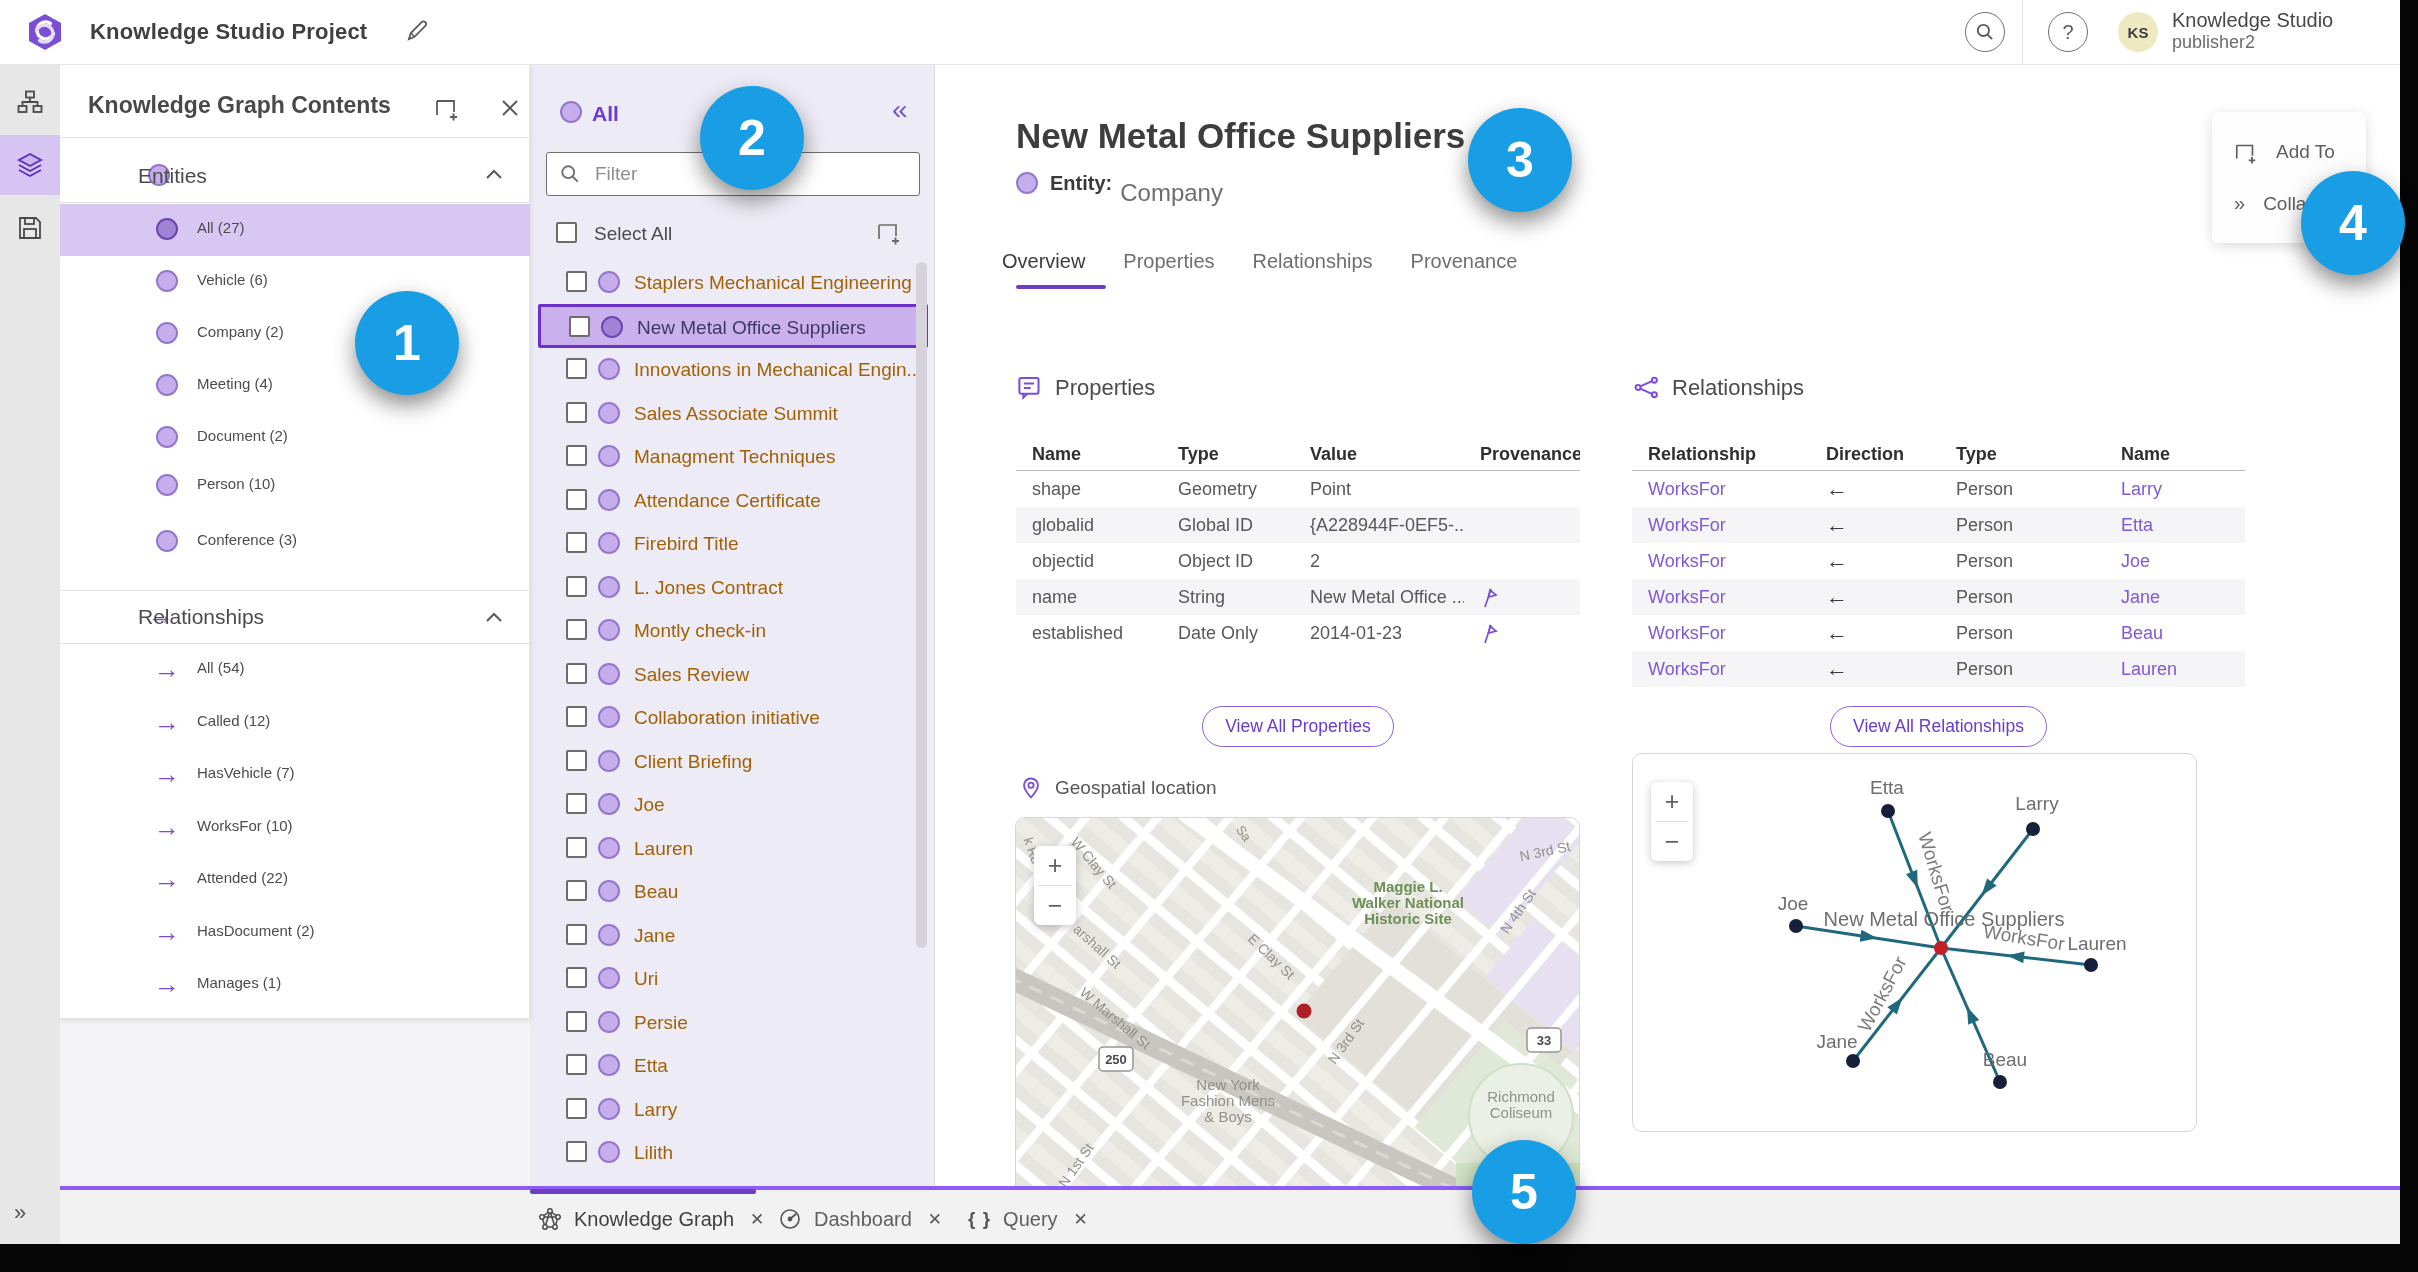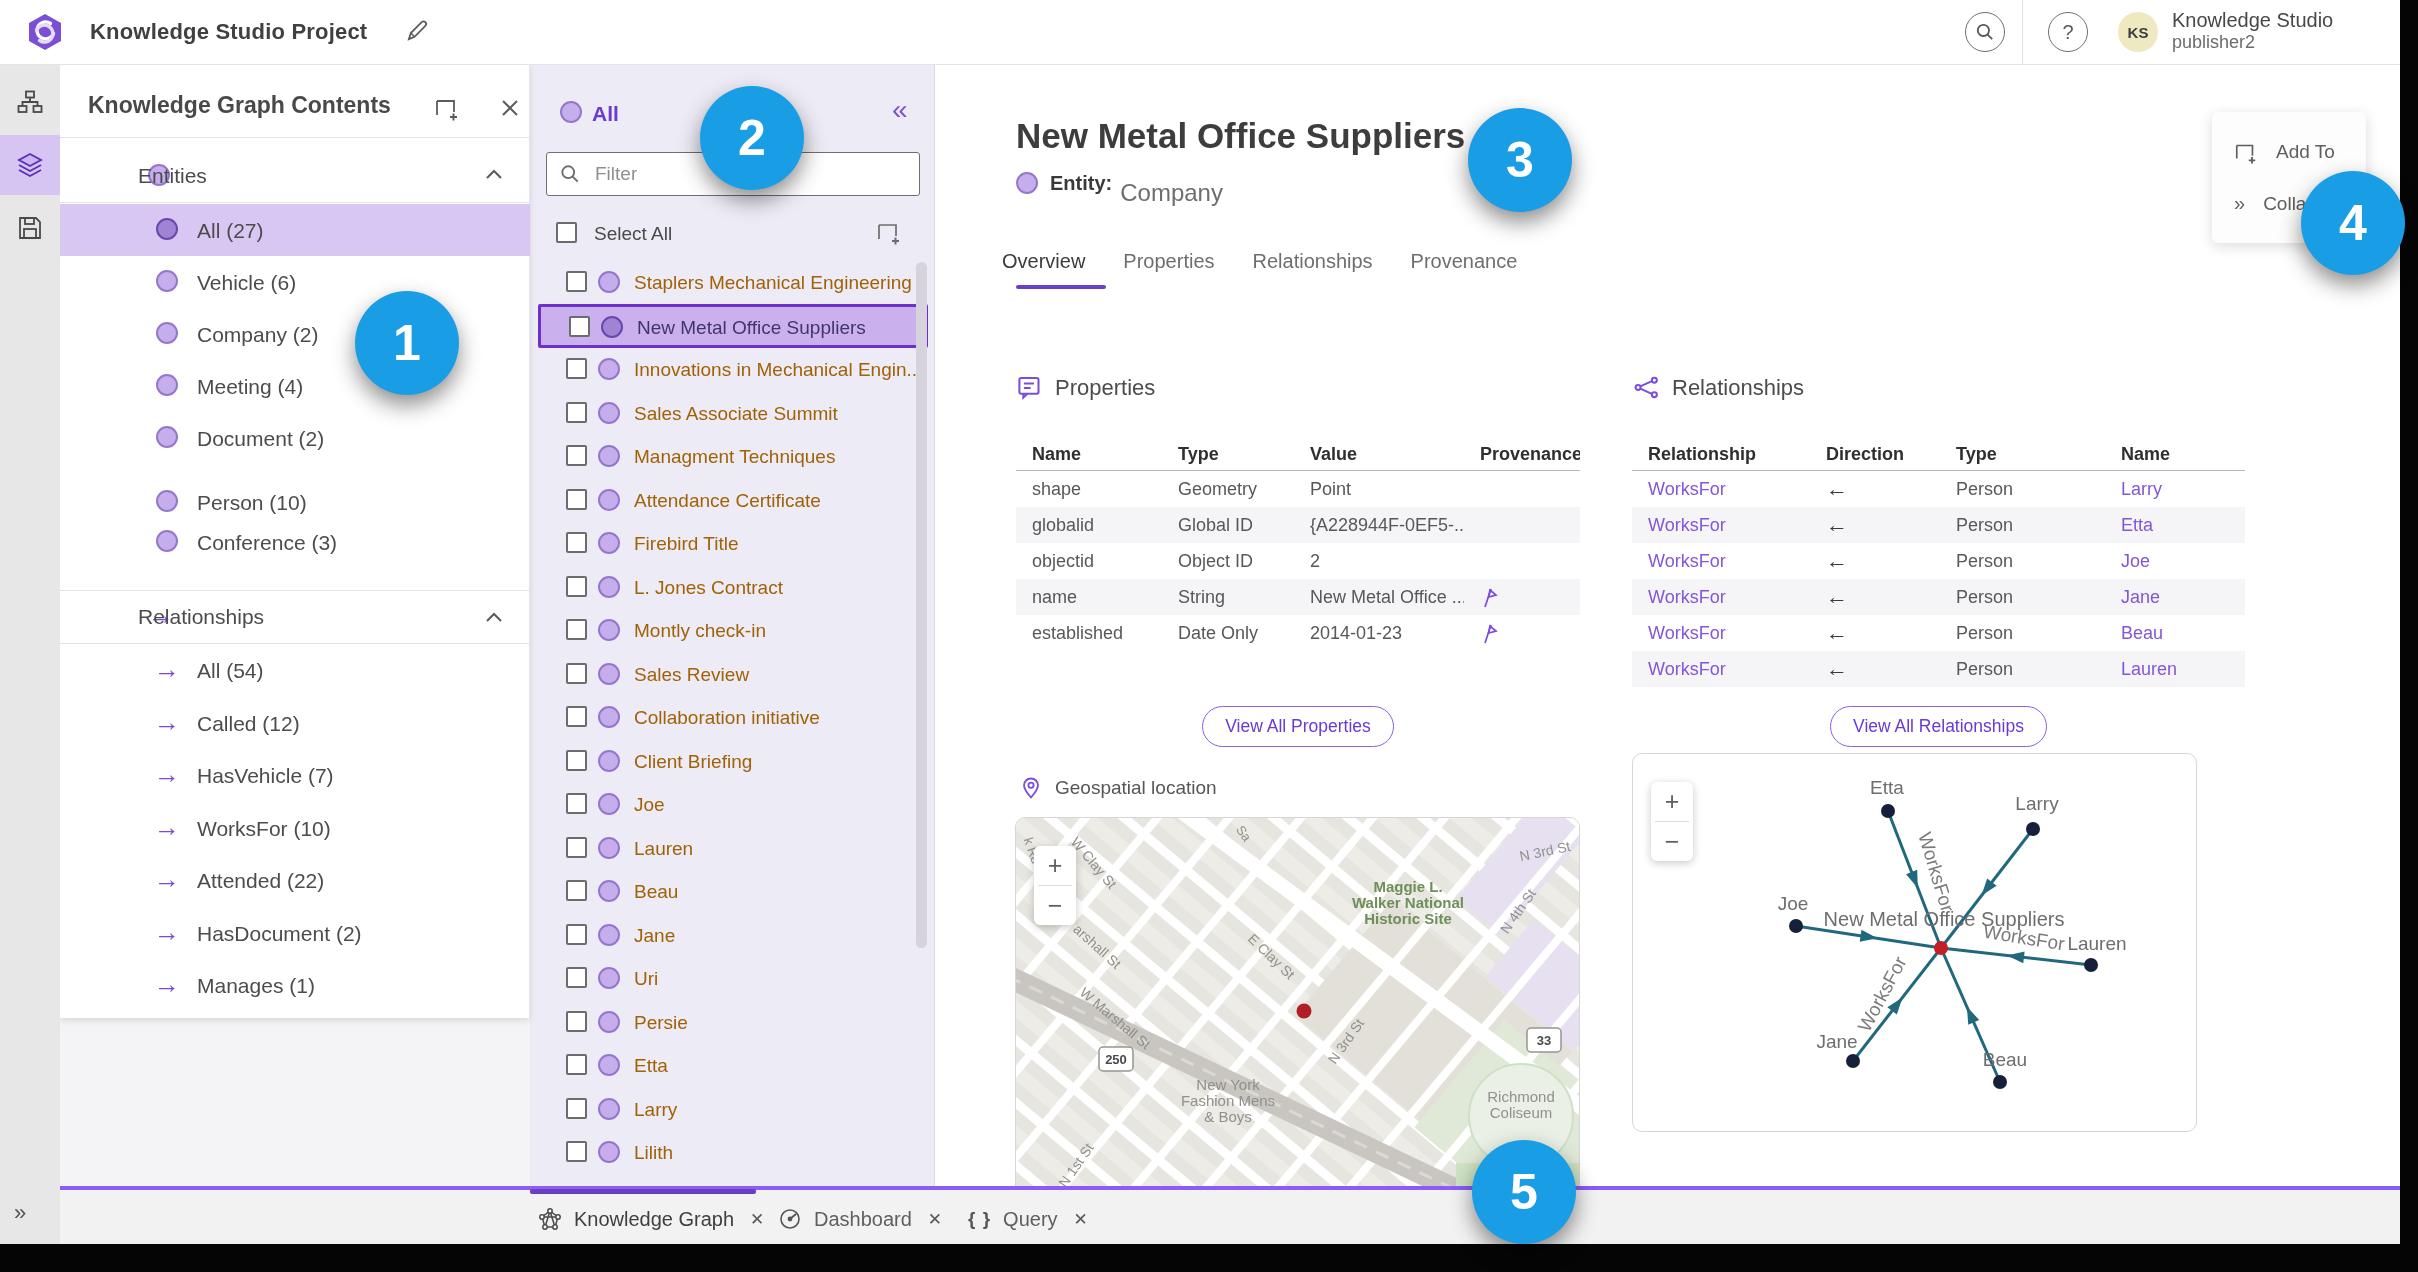--- a/index.html
+++ b/index.html
@@ -36,21 +36,21 @@
   .cp-icon{position:absolute;top:31px;width:26px;height:26px;color:#5c5c5c;}
   .divider-h{position:absolute;left:0;width:470px;height:1px;background:#e3e3e3;}
   .group-header{position:absolute;left:0;width:470px;height:52px;}
   .group-label{position:absolute;left:78px;top:14px;font-size:21px;color:#4b4b4b;}
   .chevron-up{position:absolute;left:425px;top:18px;width:18px;height:12px;}
   .node-circle{width:22px;height:22px;border-radius:50%;background:#c6aeec;border:2px solid #9477cd;box-sizing:border-box;}
   .node-circle.dark{background:#a183d6;border-color:#6b47ad;}
   .ent-row{position:absolute;left:0;width:470px;height:52px;}
   .ent-row .node-circle{position:absolute;left:96px;top:14px;}
   .ent-row.active{background:#d9c7f3;}
-  .ent-label{position:absolute;left:137px;top:15px;font-size:21px;color:#4c4c4c;}
+  .ent-label{position:absolute;left:137px;top:15px;font-size:15px;color:#4c4c4c;}
   .rel-arrow{position:absolute;left:94px;top:10px;font-size:26px;color:#7e49d8;}
 
   
   .list-panel{position:absolute;left:530px;top:64px;width:405px;height:1122px;background:#edebf5;border-right:1px solid #dcd9e6;box-sizing:border-box;z-index:3;}
   .lp-header-circle{position:absolute;left:30px;top:37px;}
   .lp-header-label{position:absolute;left:62px;top:38px;font-size:21px;font-weight:600;color:#6a3bd1;}
   .lp-collapse{position:absolute;left:362px;top:30px;font-size:28px;color:#7a4fd0;}
   .filter-box{position:absolute;left:16px;top:88px;width:374px;height:44px;background:#fff;border:1px solid #6f6f6f;border-radius:3px;box-sizing:border-box;}
   .filter-box svg{position:absolute;left:12px;top:10px;}
   .filter-input{position:absolute;left:46px;top:4px;width:310px;height:32px;border:none;outline:none;font-size:19px;color:#555;background:transparent;font-family:"Liberation Sans",sans-serif;}
@@ -224,21 +224,21 @@
             <div class="ent-label">Company (2)</div>
           </div>
           <div class="ent-row" style="top: 296px;">
             <div class="node-circle" style="position: absolute; left: 96px; top: 14px;"></div>
             <div class="ent-label">Meeting (4)</div>
           </div>
           <div class="ent-row" style="top: 348px;">
             <div class="node-circle" style="position: absolute; left: 96px; top: 14px;"></div>
             <div class="ent-label">Document (2)</div>
           </div>
-          <div class="ent-row" style="top: 412px;">
+          <div class="ent-row" style="top: 396px;">
             <div class="node-circle" style="position: absolute; left: 96px; top: 14px;"></div>
             <div class="ent-label">Person (10)</div>
           </div>
           <div class="ent-row" style="top: 452px;">
             <div class="node-circle" style="position: absolute; left: 96px; top: 14px;"></div>
             <div class="ent-label">Conference (3)</div>
           </div>
         </div>
 
       <div class="divider-h" style="top:526px"></div>

